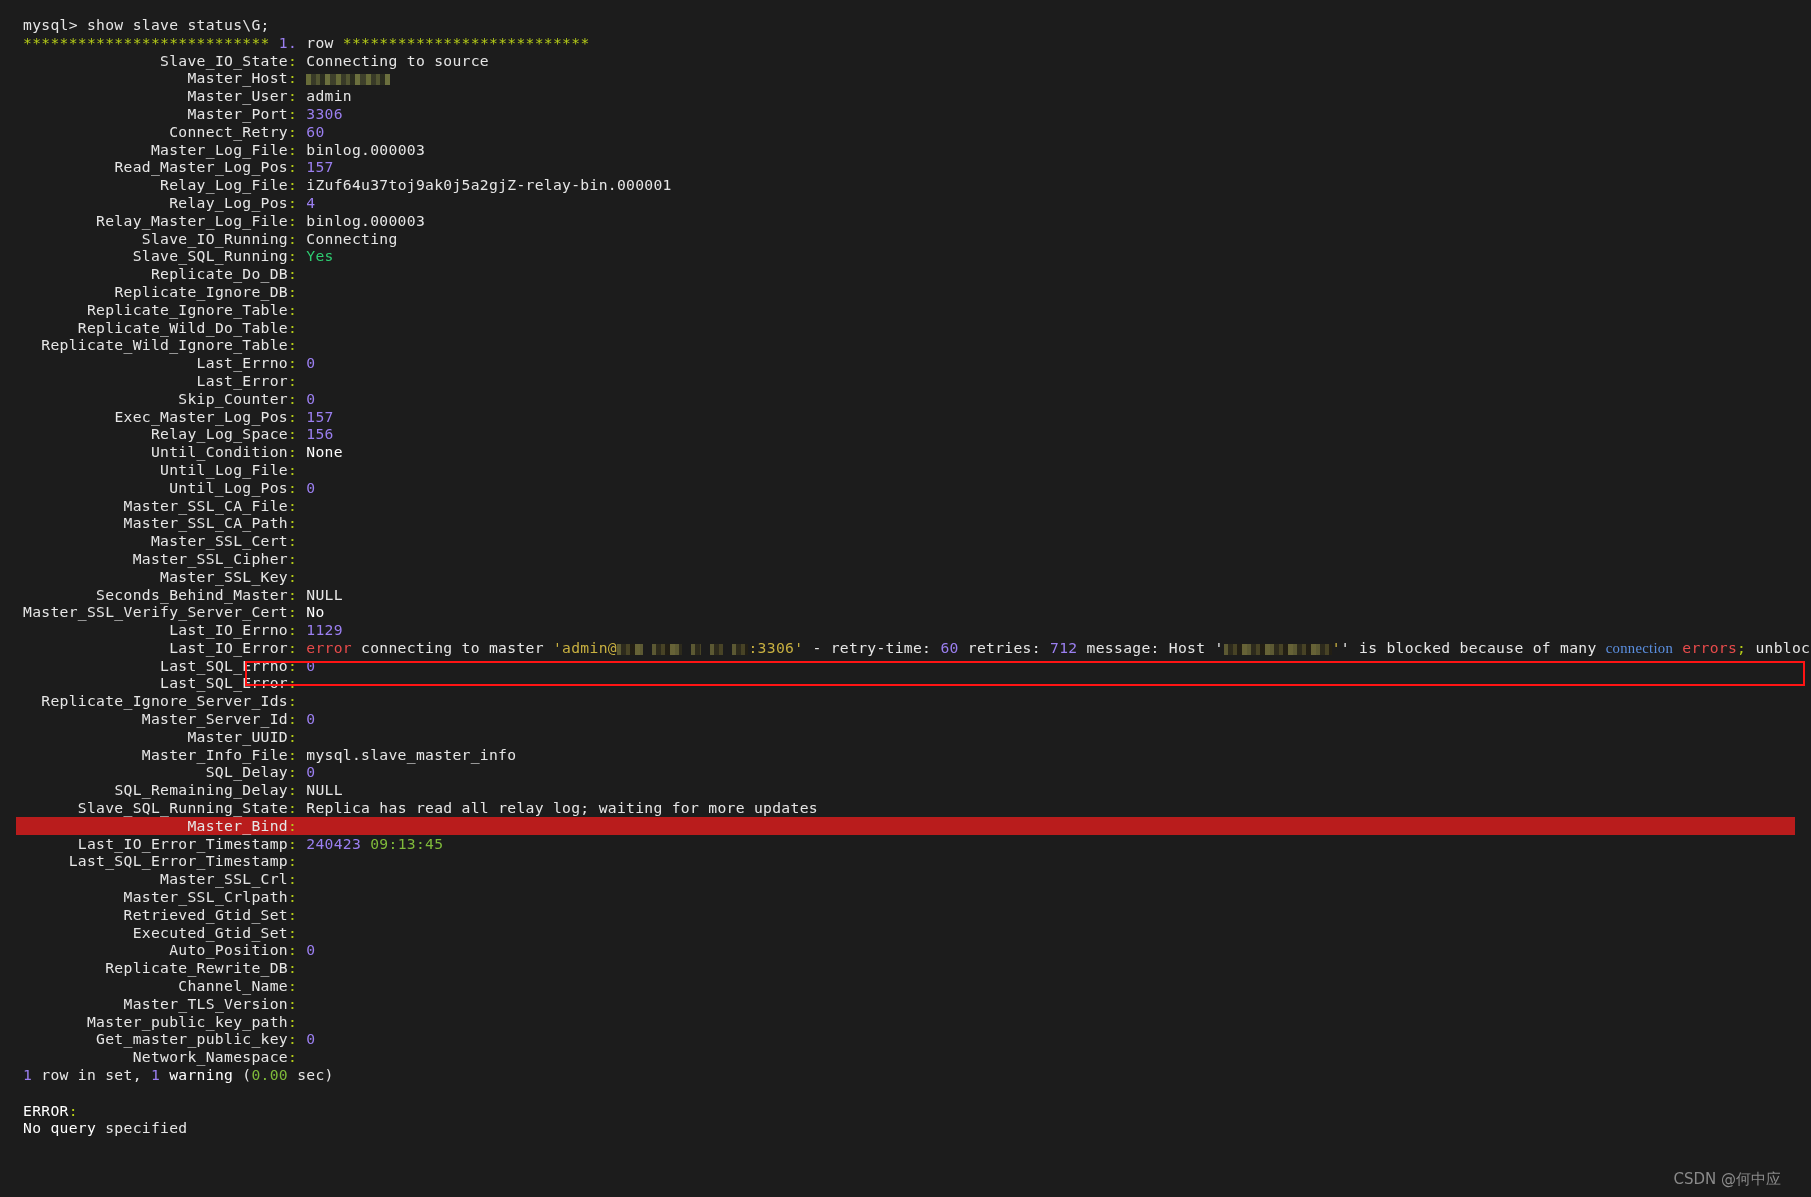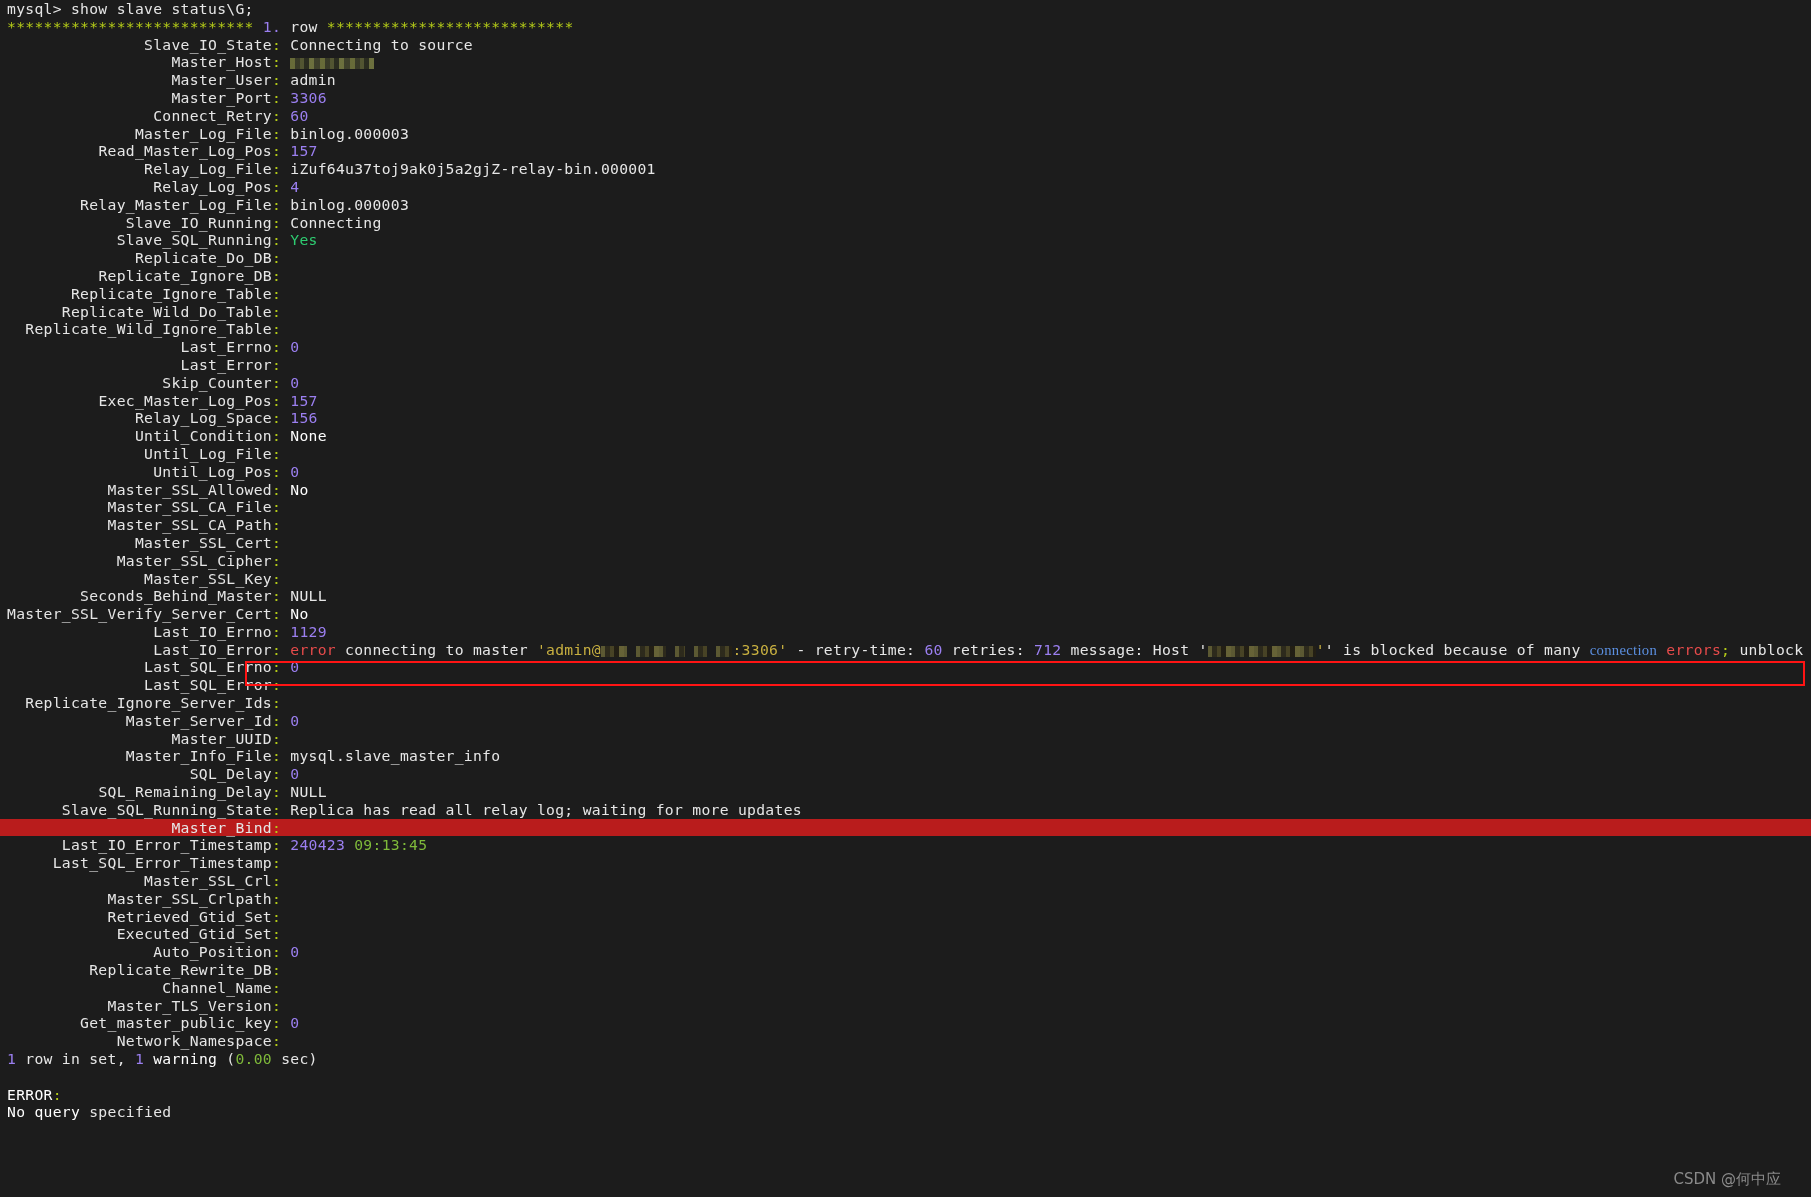--- a/index.html
+++ b/index.html
@@ -11,21 +11,21 @@
     width: 1811px;
     height: 1197px;
     overflow: hidden;
     font-family: "DejaVu Sans Mono", "Liberation Mono", monospace;
   }
   #terminal {
     position: relative;
     width: 1811px;
     height: 1197px;
     background: #1c1c1c;
-    padding: 0;
+    padding: 16px;
     box-sizing: border-box;
   }
   .line {
     height: 17.8px;
     line-height: 17.8px;
     font-size: 14.7px;
     white-space: pre;
     color: #e6e6e6;
     letter-spacing: 0.02em;
     padding-left: 7px;
@@ -132,21 +132,20 @@
       <div class="line"><span class="plain">      </span><span class="key">Replicate_Wild_Do_Table</span><span class="colon">:</span><span class="plain"> </span></div>
       <div class="line"><span class="plain">  </span><span class="key">Replicate_Wild_Ignore_Table</span><span class="colon">:</span><span class="plain"> </span></div>
       <div class="line"><span class="plain">                   </span><span class="key">Last_Errno</span><span class="colon">:</span><span class="plain"> </span><span class="num">0</span></div>
       <div class="line"><span class="plain">                   </span><span class="key">Last_Error</span><span class="colon">:</span><span class="plain"> </span></div>
       <div class="line"><span class="plain">                 </span><span class="key">Skip_Counter</span><span class="colon">:</span><span class="plain"> </span><span class="num">0</span></div>
       <div class="line"><span class="plain">          </span><span class="key">Exec_Master_Log_Pos</span><span class="colon">:</span><span class="plain"> </span><span class="num">157</span></div>
       <div class="line"><span class="plain">              </span><span class="key">Relay_Log_Space</span><span class="colon">:</span><span class="plain"> </span><span class="num">156</span></div>
       <div class="line"><span class="plain">              </span><span class="key">Until_Condition</span><span class="colon">:</span><span class="plain"> </span><span class="red">None</span></div>
       <div class="line"><span class="plain">               </span><span class="key">Until_Log_File</span><span class="colon">:</span><span class="plain"> </span></div>
       <div class="line"><span class="plain">                </span><span class="key">Until_Log_Pos</span><span class="colon">:</span><span class="plain"> </span><span class="num">0</span></div>
-      <div class="line"><span class="plain">           </span><span class="key">Master_SSL_Allowed</span><span class="colon">:</span><span class="plain"> </span><span class="red">No</span></div>
       <div class="line"><span class="plain">           </span><span class="key">Master_SSL_CA_File</span><span class="colon">:</span><span class="plain"> </span></div>
       <div class="line"><span class="plain">           </span><span class="key">Master_SSL_CA_Path</span><span class="colon">:</span><span class="plain"> </span></div>
       <div class="line"><span class="plain">              </span><span class="key">Master_SSL_Cert</span><span class="colon">:</span><span class="plain"> </span></div>
       <div class="line"><span class="plain">            </span><span class="key">Master_SSL_Cipher</span><span class="colon">:</span><span class="plain"> </span></div>
       <div class="line"><span class="plain">               </span><span class="key">Master_SSL_Key</span><span class="colon">:</span><span class="plain"> </span></div>
       <div class="line"><span class="plain">        </span><span class="key">Seconds_Behind_Master</span><span class="colon">:</span><span class="plain"> </span><span class="plain">NULL</span></div>
       <div class="line"><span class="plain"></span><span class="key">Master_SSL_Verify_Server_Cert</span><span class="colon">:</span><span class="plain"> </span><span class="red">No</span></div>
       <div class="line"><span class="plain">                </span><span class="key">Last_IO_Errno</span><span class="colon">:</span><span class="plain"> </span><span class="num">1129</span></div>
       <div class="line"><span class="plain">                </span><span class="key">Last_IO_Error</span><span class="colon">:</span><span class="plain"> </span><span class="errtxt">error</span><span class="plain"> connecting to master </span><span class="yellow">'admin@</span><span class="redact err-a dark"></span><span class="plain"> </span><span class="redact err-b dark"></span><span class="plain"> </span><span class="redact err-c dark"></span><span class="plain"> </span><span class="redact err-d dark"></span><span class="plain"> </span><span class="redact err-e dark"></span><span class="yellow">:3306'</span><span class="plain"> - retry-time: </span><span class="num">60</span><span class="plain"> retries: </span><span class="num">712</span><span class="plain"> message: Host '</span><span class="redact err-host dark"></span><span class="yellow">'</span><span class="plain">' is blocked because of many </span><span class="blue">connection</span><span class="plain"> </span><span class="errtxt">errors</span><span class="colon">;</span><span class="plain"> unblock with </span></div>
       <div class="line"><span class="plain">               </span><span class="key">Last_SQL_Errno</span><span class="colon">:</span><span class="plain"> </span><span class="num">0</span></div>
@@ -162,20 +161,21 @@
       <div class="line"><span class="plain">      </span><span class="key">Last_IO_Error_Timestamp</span><span class="colon">:</span><span class="plain"> </span><span class="num">240423</span><span class="plain"> </span><span class="time">09:13:45</span></div>
       <div class="line"><span class="plain">     </span><span class="key">Last_SQL_Error_Timestamp</span><span class="colon">:</span><span class="plain"> </span></div>
       <div class="line"><span class="plain">               </span><span class="key">Master_SSL_Crl</span><span class="colon">:</span><span class="plain"> </span></div>
       <div class="line"><span class="plain">           </span><span class="key">Master_SSL_Crlpath</span><span class="colon">:</span><span class="plain"> </span></div>
       <div class="line"><span class="plain">           </span><span class="key">Retrieved_Gtid_Set</span><span class="colon">:</span><span class="plain"> </span></div>
       <div class="line"><span class="plain">            </span><span class="key">Executed_Gtid_Set</span><span class="colon">:</span><span class="plain"> </span></div>
       <div class="line"><span class="plain">                </span><span class="key">Auto_Position</span><span class="colon">:</span><span class="plain"> </span><span class="num">0</span></div>
       <div class="line"><span class="plain">         </span><span class="key">Replicate_Rewrite_DB</span><span class="colon">:</span><span class="plain"> </span></div>
       <div class="line"><span class="plain">                 </span><span class="key">Channel_Name</span><span class="colon">:</span><span class="plain"> </span></div>
       <div class="line"><span class="plain">           </span><span class="key">Master_TLS_Version</span><span class="colon">:</span><span class="plain"> </span></div>
+      <div class="line"><span class="plain">       </span><span class="key">Master_public_key_path</span><span class="colon">:</span><span class="plain"> </span></div>
       <div class="line"><span class="plain">        </span><span class="key">Get_master_public_key</span><span class="colon">:</span><span class="plain"> </span><span class="num">0</span></div>
       <div class="line"><span class="plain">            </span><span class="key">Network_Namespace</span><span class="colon">:</span><span class="plain"> </span></div>
     </div>
 
   <div class="line"><span class="num">1</span><span class="plain"> row in set, </span><span class="num">1</span><span class="plain"> </span><span class="red">warning</span><span class="plain"> (</span><span class="time">0.00</span><span class="plain"> sec</span><span class="plain">)</span></div>
 
   <div class="spacer"></div>
 
   <div class="line"><span class="red">ERROR</span><span class="colon">:</span></div>
 

